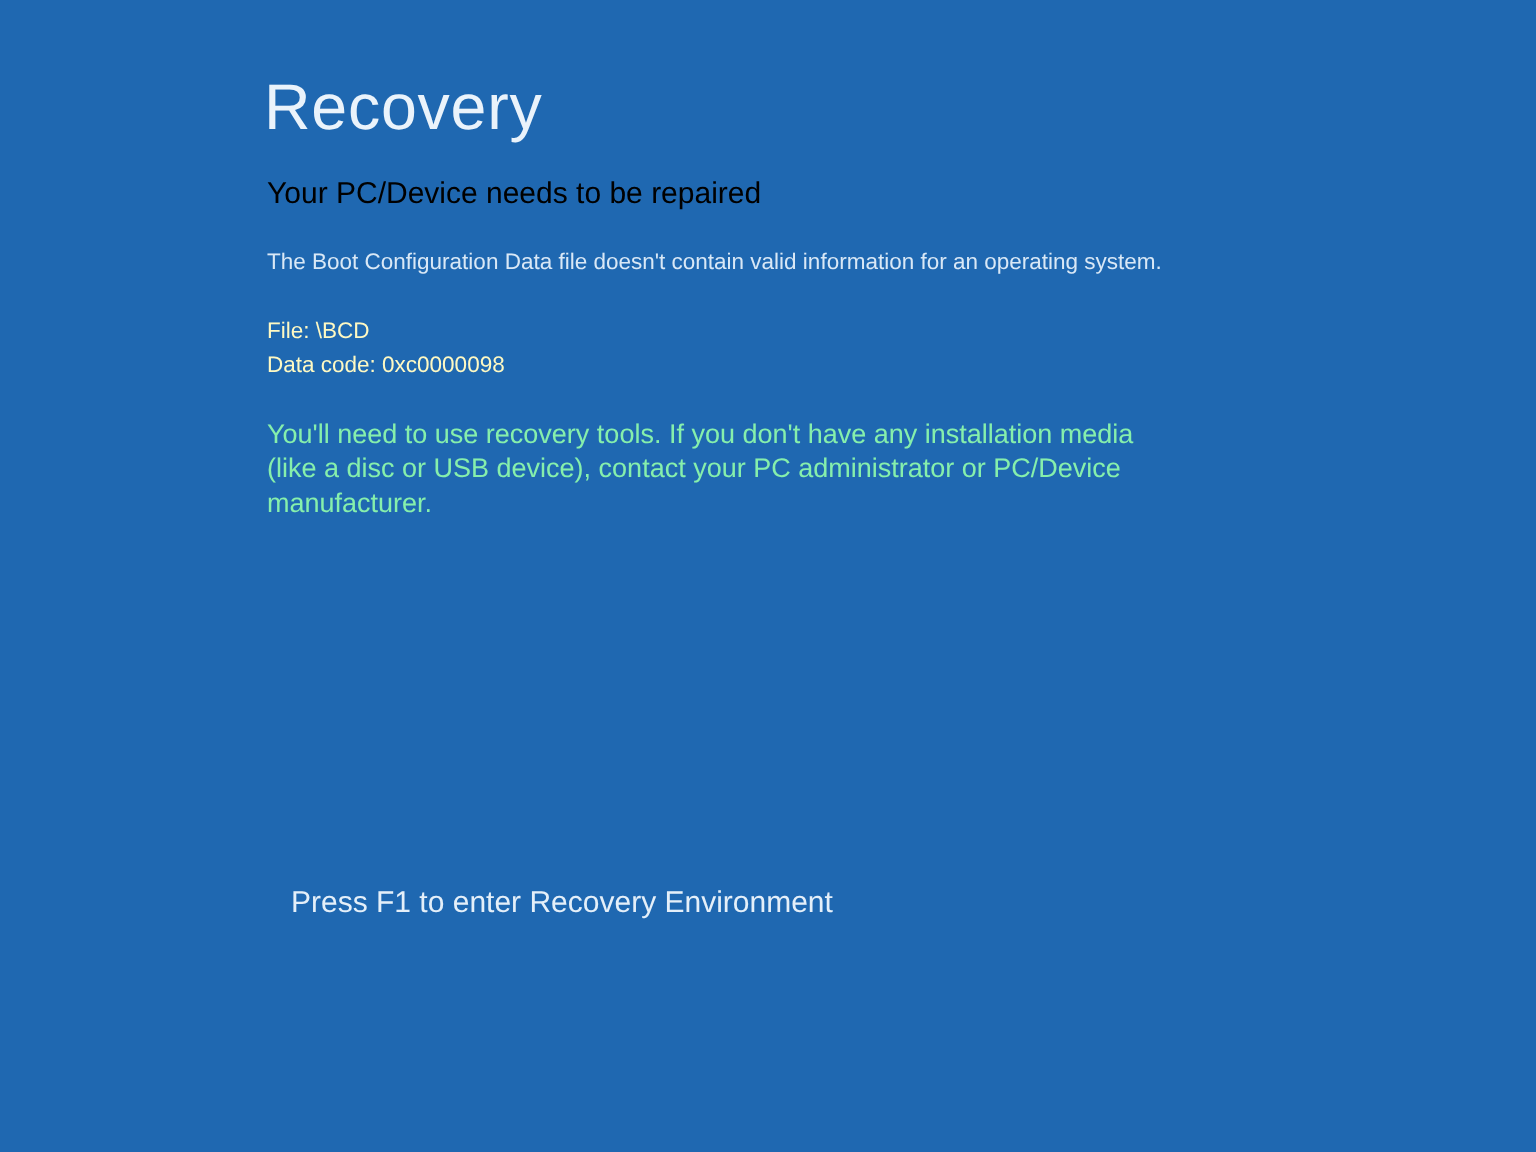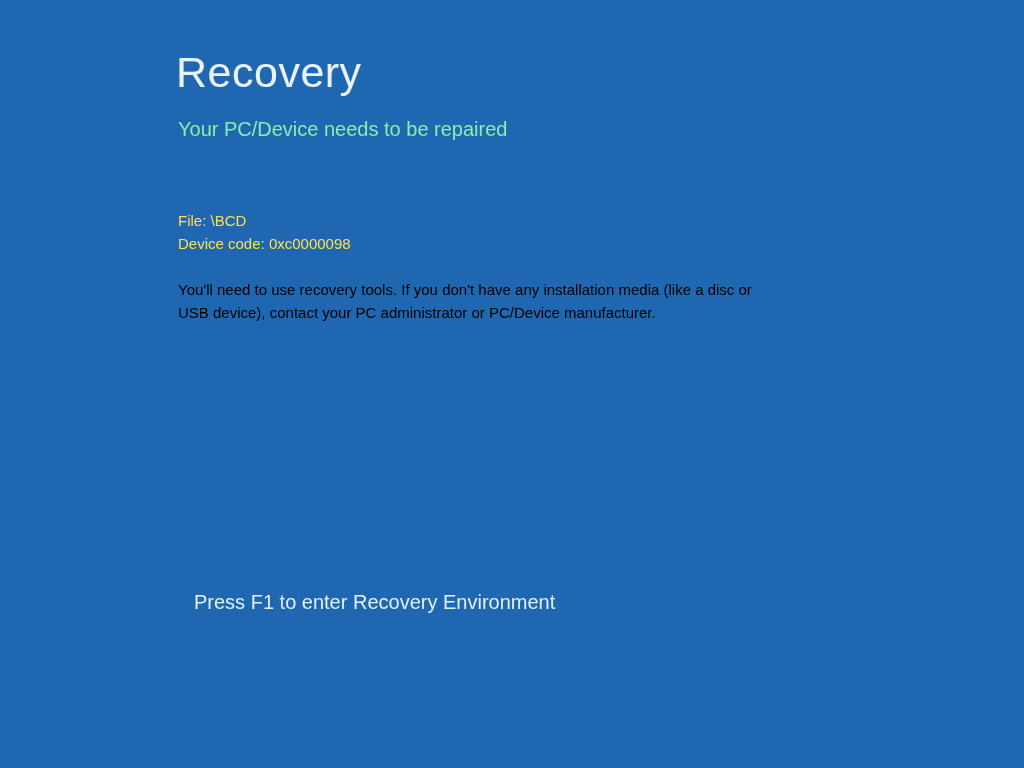--- a/index.html
+++ b/index.html
@@ -27,50 +27,50 @@
     font-weight: 300;
     color: #EAF3FB;
     letter-spacing: 0.5px;
   }
   .subtitle {
     position: absolute;
     left: 178px;
     top: 118px;
     font-size: 20px;
     font-weight: 400;
-    color: #86efac;
+    color: #000000;
   }
   .description {
     position: absolute;
     left: 178px;
     top: 163px;
     width: 600px;
     font-size: 15px;
     line-height: 23px;
     font-weight: 400;
     color: #D9E8F6;
   }
   .file-block {
     position: absolute;
     left: 178px;
     top: 209px;
     font-size: 15px;
     line-height: 23px;
     font-weight: 400;
-    color: #fde047;
+    color: #fef9c3;
   }
   .instructions {
     position: absolute;
     left: 178px;
     top: 278px;
     width: 582px;
-    font-size: 15px;
+    font-size: 18px;
     line-height: 23px;
     font-weight: 400;
-    color: #000000;
+    color: #86efac;
   }
   .footer {
     position: absolute;
     left: 178px;
     top: 587px;
     font-size: 20px;
     line-height: 30px;
     font-weight: 400;
     color: #E4EFF9;
   }
@@ -78,24 +78,25 @@
 </style>
 </head>
 <body>
 
 <div class="screen">
 
   <h1 class="title">Recovery</h1>
 
   <div class="subtitle">Your PC/Device needs to be repaired</div>
 
+  <div class="description">The Boot Configuration Data file doesn't contain valid information for an operating system.</div>
 
   <div class="file-block">
     <div>File: \BCD</div>
-    <div>Device code: 0xc0000098</div>
+    <div>Data code: 0xc0000098</div>
   </div>
 
   <div class="instructions">You'll need to use recovery tools. If you don't have any installation media (like a disc or USB device), contact your PC administrator or PC/Device manufacturer.</div>
 
   <div class="footer">
     <div>Press F1 to enter Recovery Environment</div>
   </div>
 
 </div>
 

